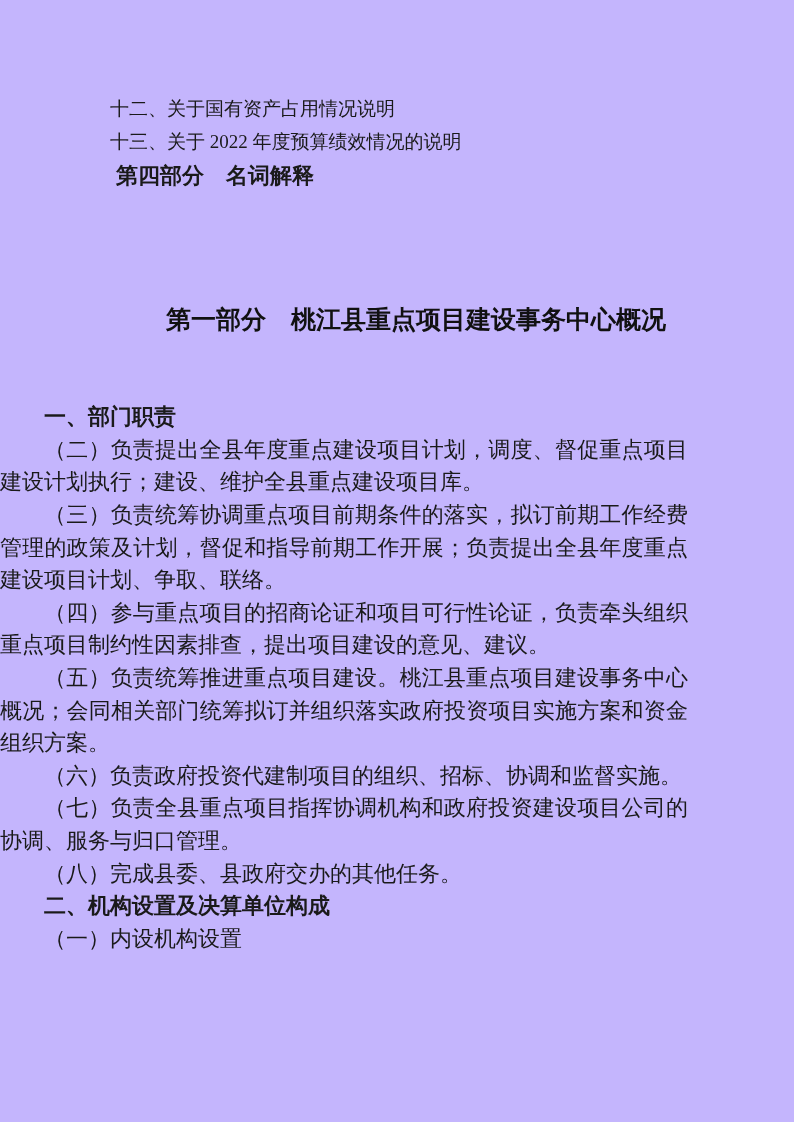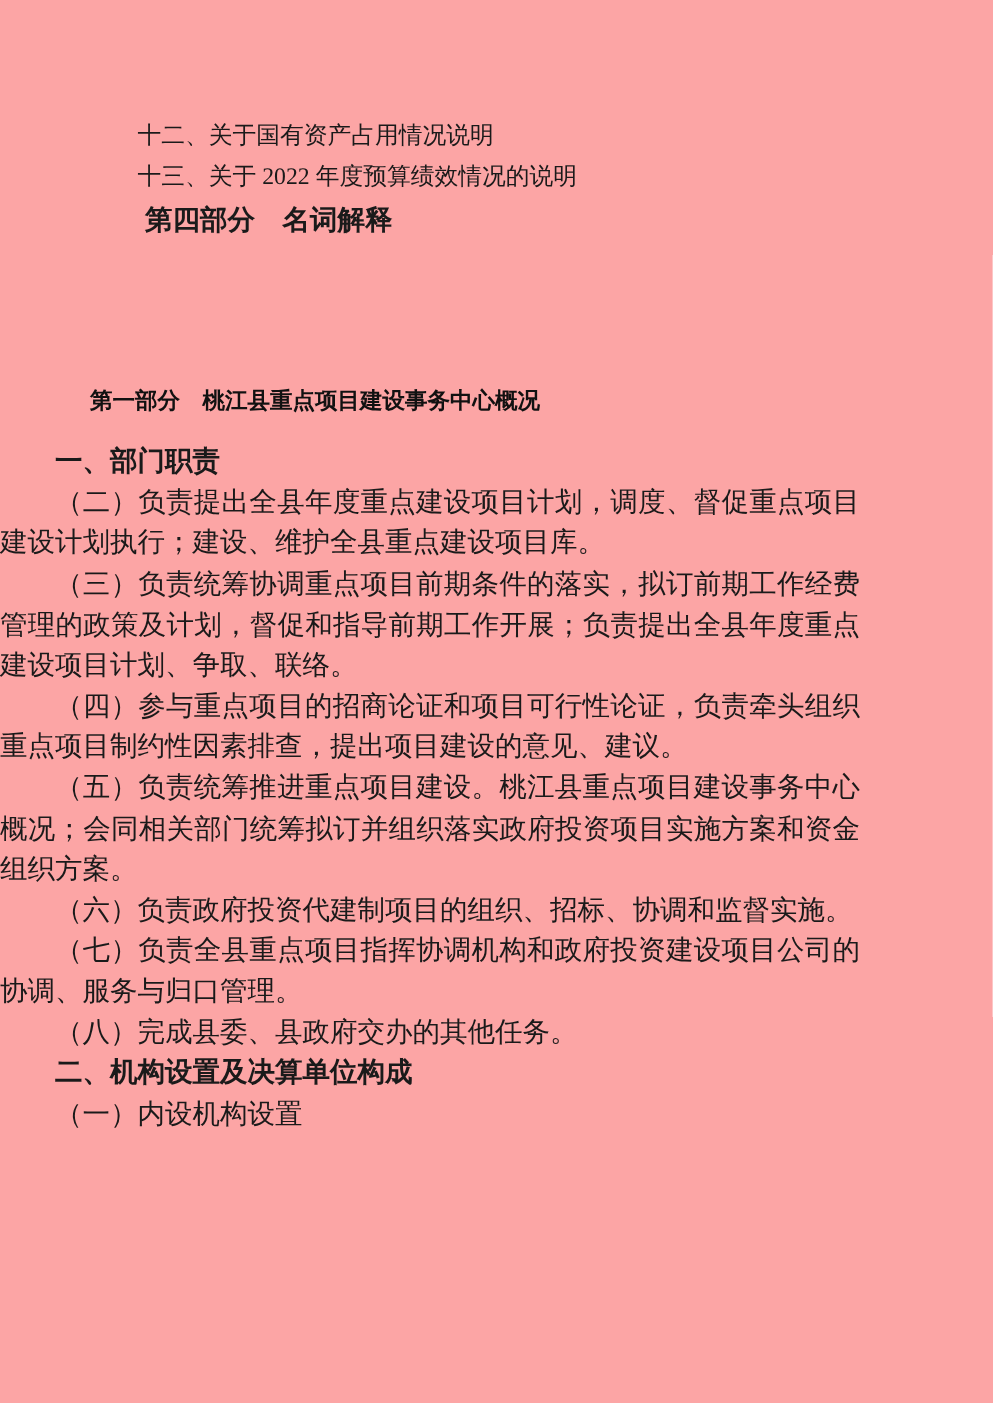--- a/index.html
+++ b/index.html
@@ -6,44 +6,44 @@
   body {
     width: 794px; height: 1122px;
     background: #ffffff;
     font-family: "Liberation Serif", "DejaVu Serif", serif;
     color: #1a1a1a;
   }
   .page {
     position: relative;
     width: 794px; height: 1122px;
     overflow: hidden;
-    background: #fca5a5;
+    background: #c4b5fd;
   }
   .toc-block {
     padding-top: 92px;
     margin-left: 72px;
     width: 688px;
   }
   .toc-line {
     margin: 0;
     font-size: 19px;
     line-height: 33.4px;
     text-indent: 2em;
     white-space: nowrap;
   }
   .toc-part {
     font-size: 22px;
     font-weight: bold;
     font-family: Liberation Serif, serif;
   }
   .part-title {
-    margin: 113px 0 18px 72px;
+    margin: 113px 0 66px 72px;
     width: 688px;
-    text-align: left;
-    font-size: 18px;
+    text-align: center;
+    font-size: 25px;
     font-weight: bold;
     line-height: 30px;
     font-family: "Liberation Serif", "DejaVu Serif", serif;
     color: #111111;
   }
   .body-block {
     width: 688px;
   }
   .sec-heading {
     margin: 0;

